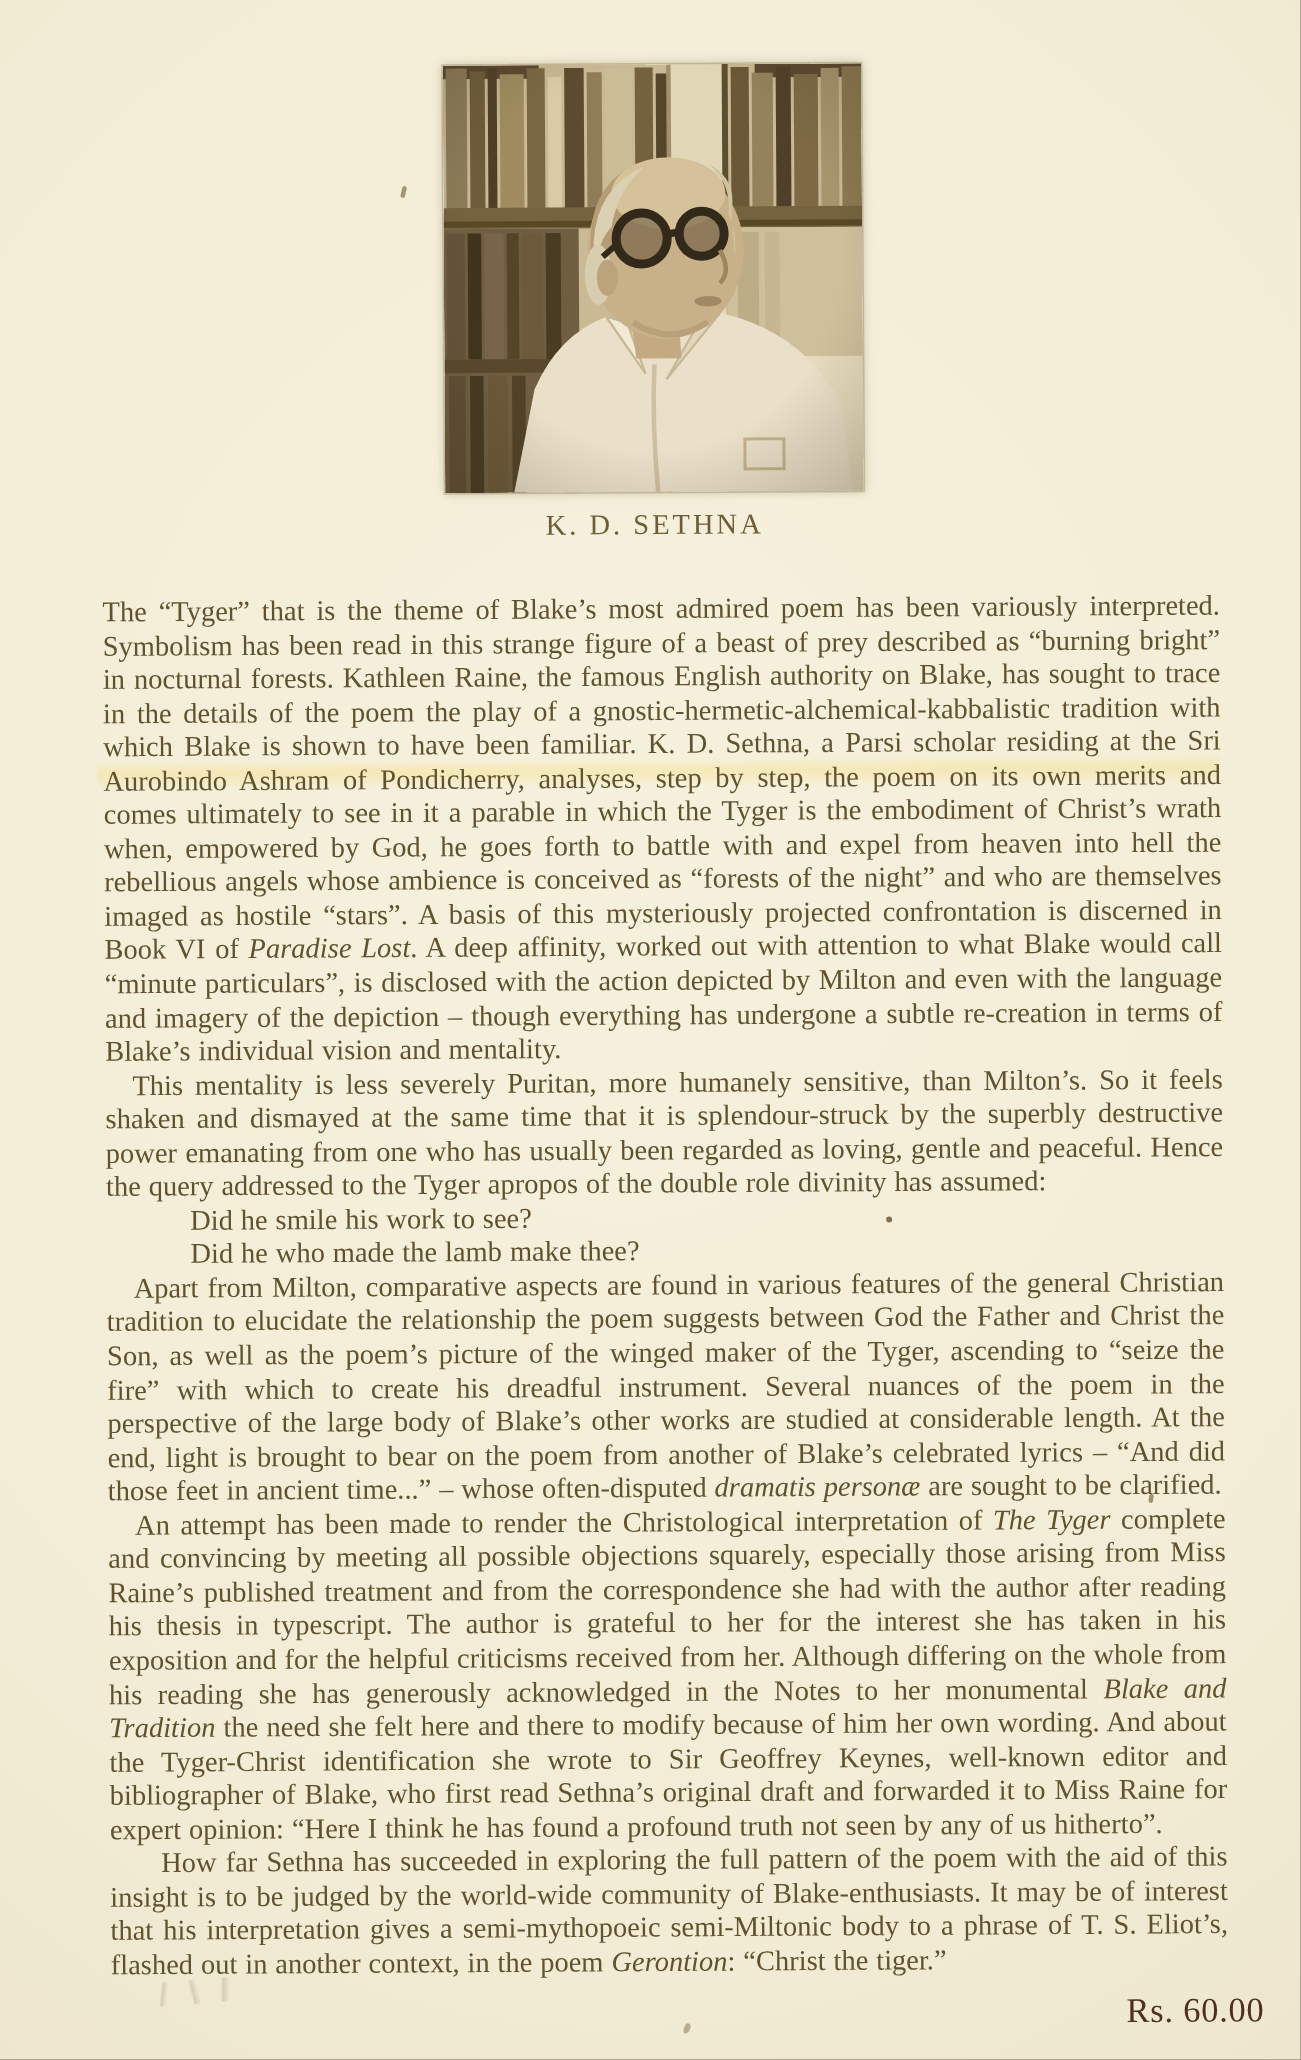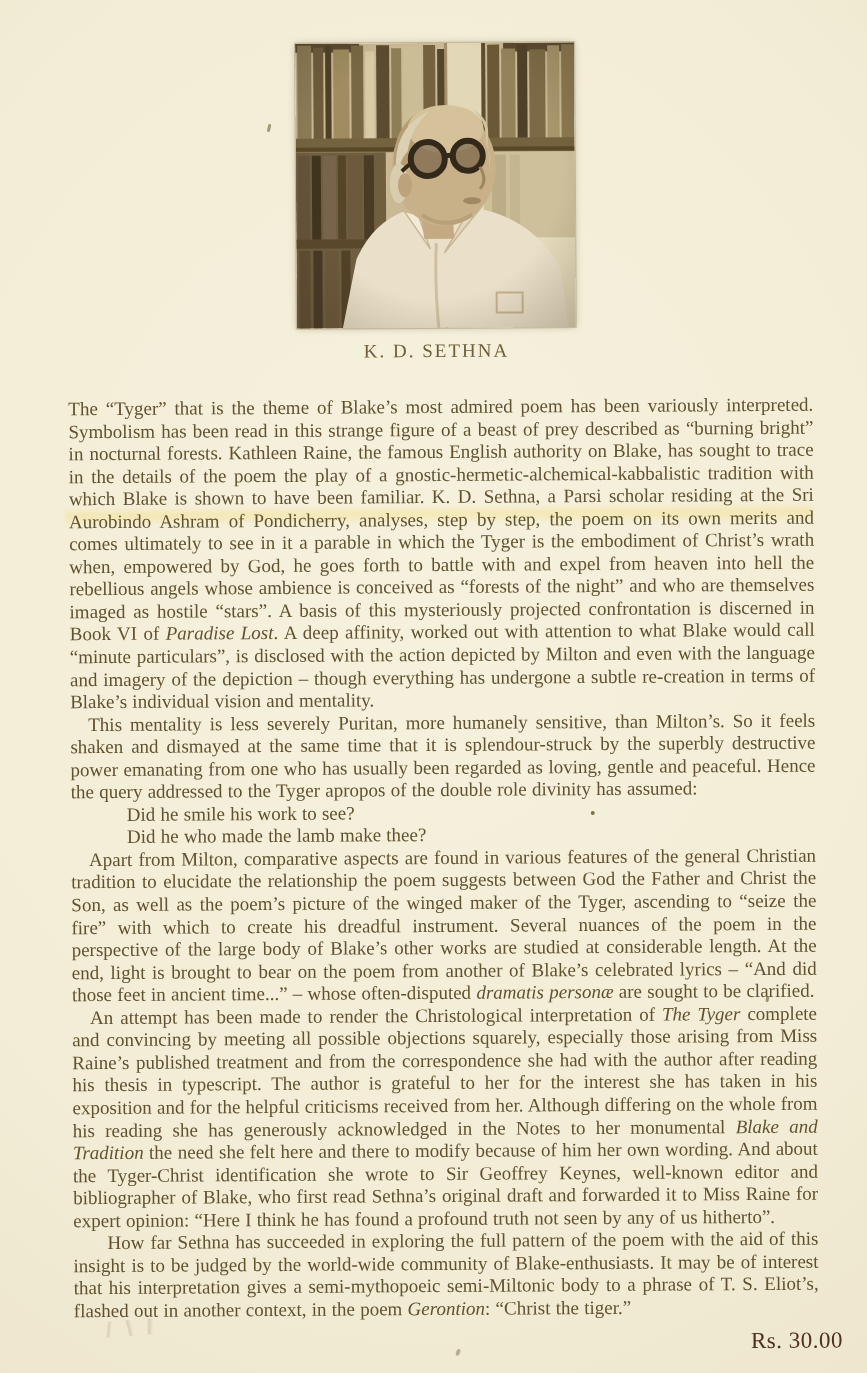--- a/index.html
+++ b/index.html
@@ -175,21 +175,21 @@
     <div class="body-text">
       <p><span>The “Tyger” that is the theme of Blake’s most admired poem has been variously interpreted. Symbolism has been read in this strange figure of a beast of prey described as “burning bright” in nocturnal forests. Kathleen Raine, the famous English authority on Blake, has sought to trace in the details of the poem the play of a gnostic-hermetic-alchemical-kabbalistic tradition with which Blake is shown to have been familiar. K. D. Sethna, a Parsi scholar residing at the Sri Aurobindo Ashram of Pondicherry, analyses, step by step, the poem on its own merits and comes ultimately to see in it a parable in which the Tyger is the embodiment of Christ’s wrath when, empowered by God, he goes forth to battle with and expel from heaven into hell the rebellious angels whose ambience is conceived as “forests of the night” and who are themselves imaged as hostile “stars”. A basis of this mysteriously projected confrontation is discerned in Book VI of </span><span class="it">Paradise Lost</span><span>. A deep affinity, worked out with attention to what Blake would call “minute particulars”, is disclosed with the action depicted by Milton and even with the language and imagery of the depiction – though everything has undergone a subtle re-creation in terms of Blake’s individual vision and mentality.</span></p>
       <p class="indent-sm"><span>This mentality is less severely Puritan, more humanely sensitive, than Milton’s. So it feels shaken and dismayed at the same time that it is splendour-struck by the superbly destructive power emanating from one who has usually been regarded as loving, gentle and peaceful. Hence the query addressed to the Tyger apropos of the double role divinity has assumed:</span></p>
       <div class="quote-line">Did he smile his work to see?</div>
       <div class="quote-line">Did he who made the lamb make thee?</div>
       <p class="indent-sm"><span>Apart from Milton, comparative aspects are found in various features of the general Christian tradition to elucidate the relationship the poem suggests between God the Father and Christ the Son, as well as the poem’s picture of the winged maker of the Tyger, ascending to “seize the fire” with which to create his dreadful instrument. Several nuances of the poem in the perspective of the large body of Blake’s other works are studied at considerable length. At the end, light is brought to bear on the poem from another of Blake’s celebrated lyrics – “And did those feet in ancient time...” – whose often-disputed </span><span class="it">dramatis personæ</span><span> are sought to be clarified.</span></p>
       <p class="indent-sm"><span>An attempt has been made to render the Christological interpretation of </span><span class="it">The Tyger</span><span> complete and convincing by meeting all possible objections squarely, especially those arising from Miss Raine’s published treatment and from the correspondence she had with the author after reading his thesis in typescript. The author is grateful to her for the interest she has taken in his exposition and for the helpful criticisms received from her. Although differing on the whole from his reading she has generously acknowledged in the Notes to her monumental </span><span class="it">Blake and Tradition</span><span> the need she felt here and there to modify because of him her own wording. And about the Tyger-Christ identification she wrote to Sir Geoffrey Keynes, well-known editor and bibliographer of Blake, who first read Sethna’s original draft and forwarded it to Miss Raine for expert opinion: “Here I think he has found a profound truth not seen by any of us hitherto”.</span></p>
       <p class="indent-lg"><span>How far Sethna has succeeded in exploring the full pattern of the poem with the aid of this insight is to be judged by the world-wide community of Blake-enthusiasts. It may be of interest that his interpretation gives a semi-mythopoeic semi-Miltonic body to a phrase of T. S. Eliot’s, flashed out in another context, in the poem </span><span class="it">Gerontion</span><span>: “Christ the tiger.”</span></p>
     </div>
 
-    <div class="price">Rs. 30.00</div>
+    <div class="price">Rs. 60.00</div>
 
     <div class="speck speck-apostrophe"></div>
     <div class="speck speck-dot-1"></div>
     <div class="speck speck-dot-2"></div>
     <div class="speck speck-comma"></div>
     <div class="speck pencil-smudge"></div>
 
   </div>
 </div>
 

